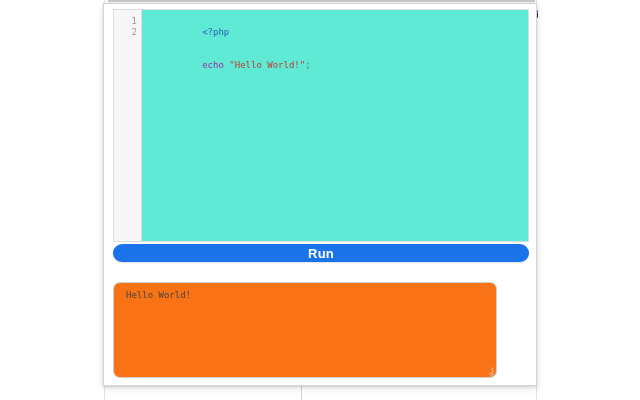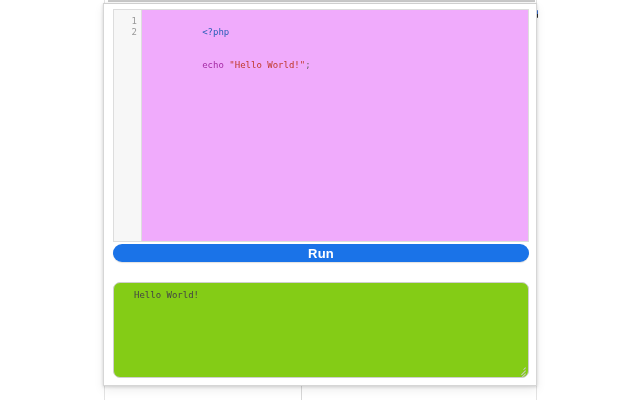--- a/index.html
+++ b/index.html
@@ -140,21 +140,21 @@
   }
   .gutter .ln {
     font-family: "DejaVu Sans Mono", monospace;
     font-size: 9px;
     line-height: 11px;
     color: #999999;
   }
   .code {
     flex: 1 1 auto;
     padding: 6px 0 0 6px;
-    background: #f0abfc;
+    background: #5eead4;
     overflow: hidden;
   }
   .code .line {
     font-family: "DejaVu Sans Mono", monospace;
     font-size: 9px;
     line-height: 11px;
     white-space: pre;
     color: #333333;
   }
   .tok-tag     { color: #2b5fb8; }
@@ -180,26 +180,26 @@
     letter-spacing: .2px;
     cursor: pointer;
     box-shadow: 0 1px 1px rgba(0,0,0,.12);
   }
 
   
   .output {
     position: absolute;
     left: 9px;
     top: 278px;
-    width: 416px;
+    width: 384px;
     height: 96px;
-    background: #84cc16;
+    background: #f97316;
     border: 1px solid #cfcfcf;
     border-radius: 7px;
-    padding: 6px 20px;
+    padding: 6px 12px;
     overflow: hidden;
   }
   .output .out-line {
     font-family: "DejaVu Sans Mono", monospace;
     font-size: 9px;
     line-height: 12px;
     color: #444444;
     white-space: pre;
   }
   .resize-grip {

